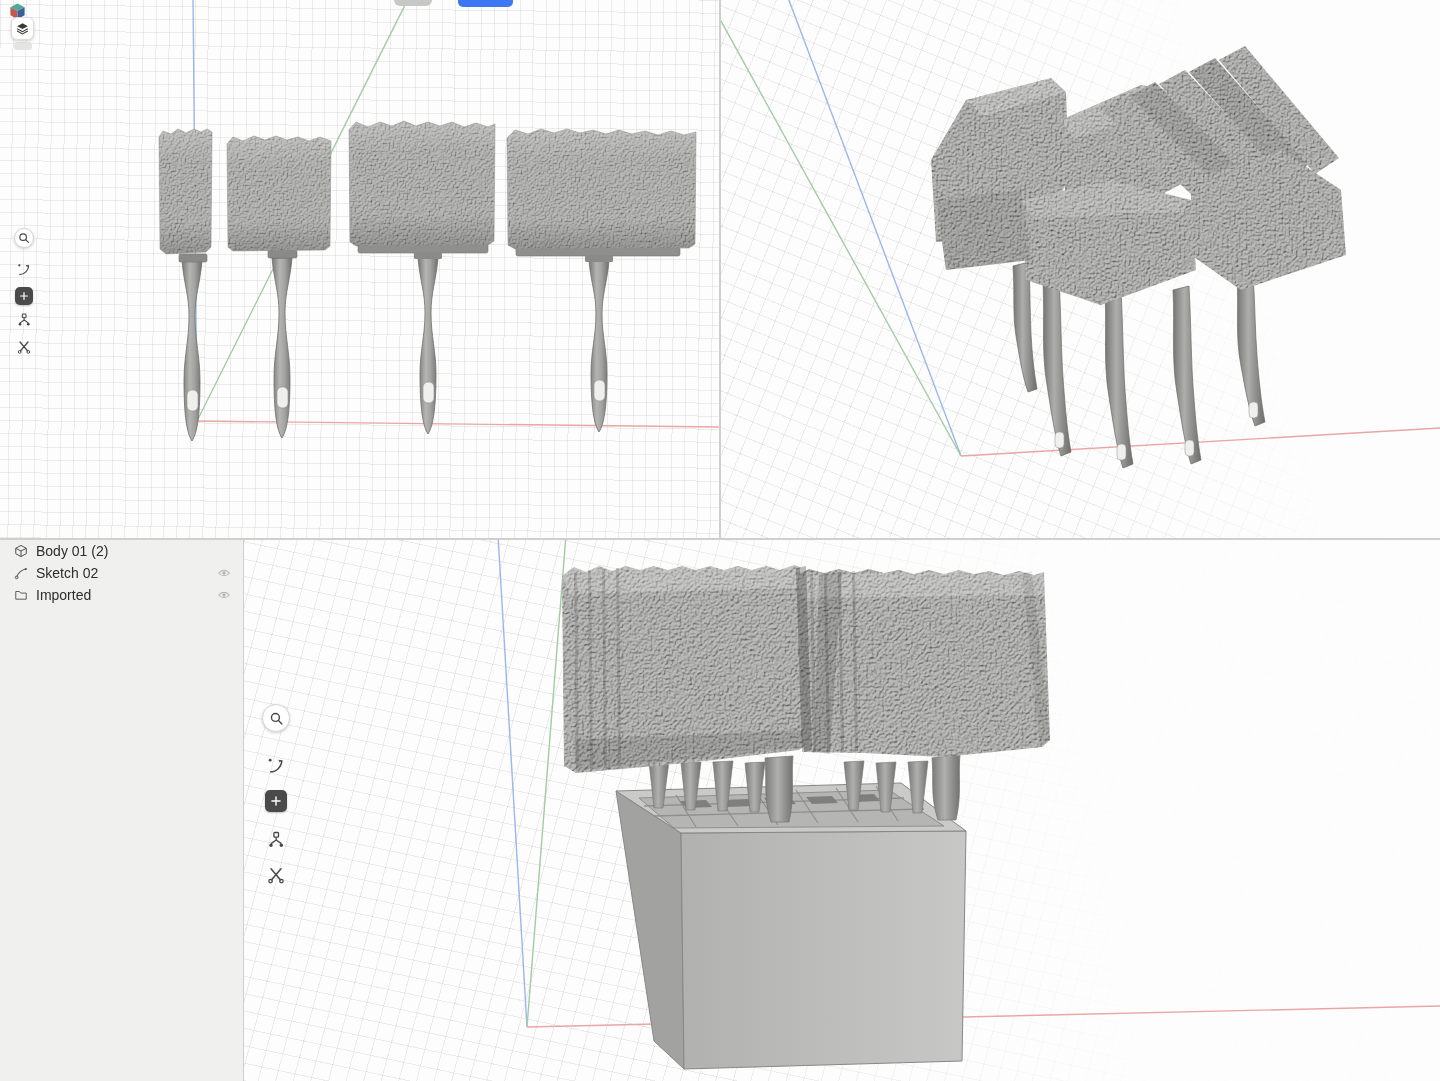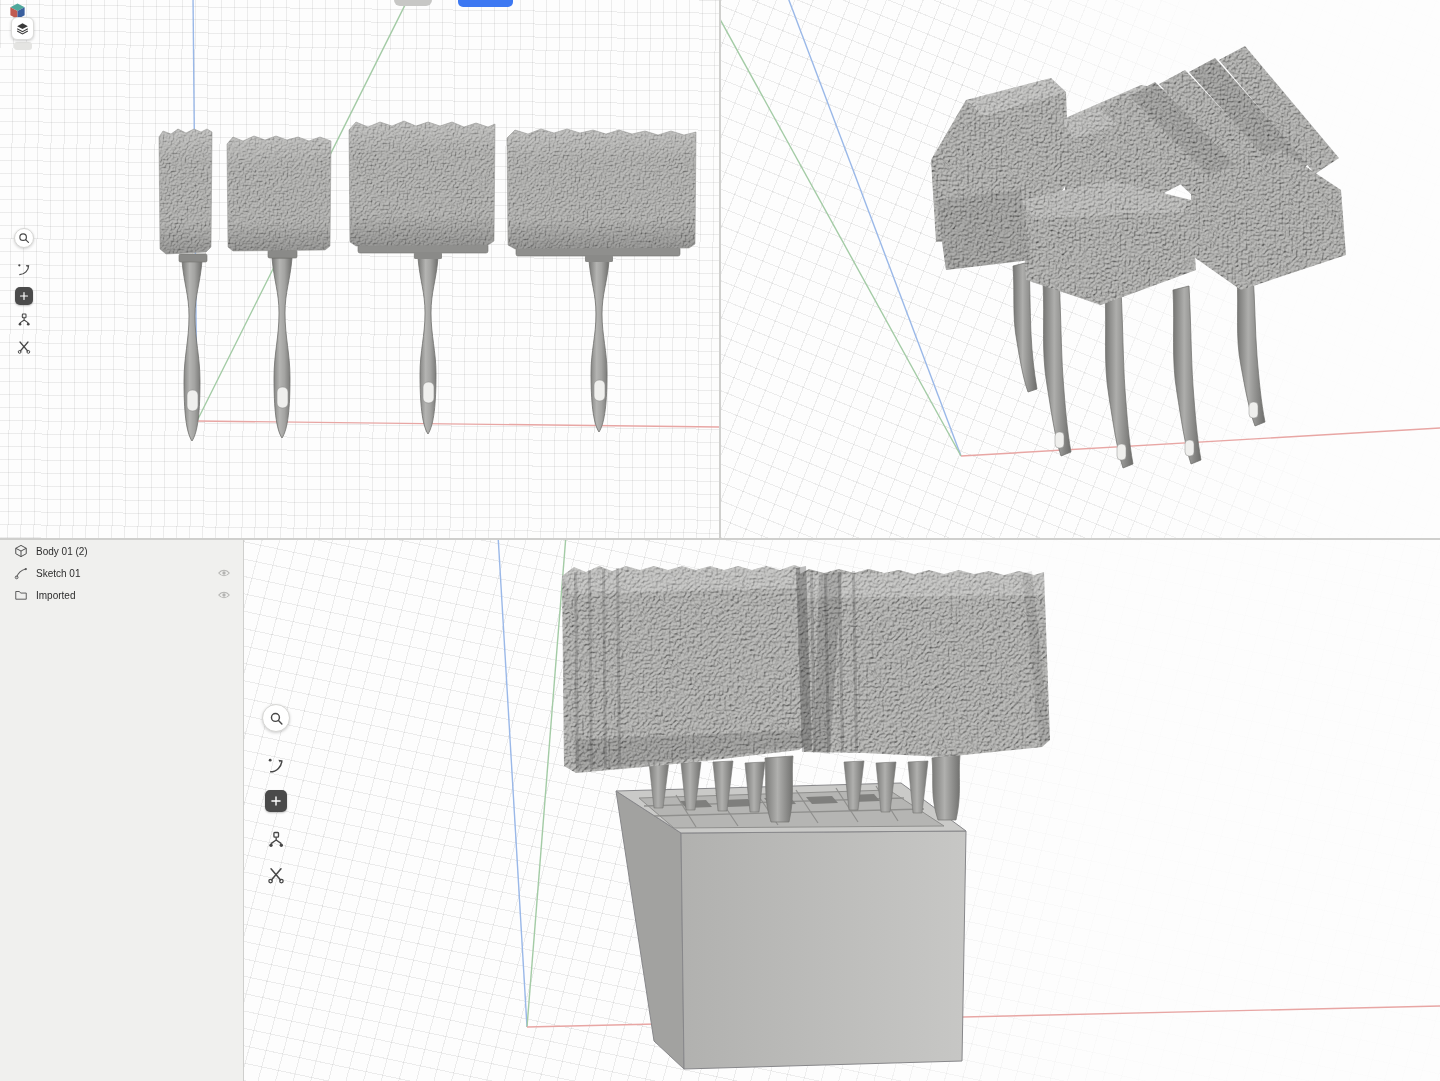--- a/index.html
+++ b/index.html
@@ -58,21 +58,21 @@
   .top-partial-gray { position:absolute; left:394px; top:0; width:38px; height:6px;
                       background:#c7c7c5; border-radius:0 0 16px 16px; z-index:40; }
   .top-partial-blue { position:absolute; left:458px; top:0; width:55px; height:7px;
                       background:#3d78f2; border-radius:0 0 5px 5px; z-index:40; }
 
   
   .tree-panel { position:absolute; left:0; top:540px; width:243px; height:541px;
                 background:#f0f0ee; z-index:10; }
   .tree-row { display:flex; align-items:center; height:22px; padding:0 12px 0 14px;
               gap:8px; position:relative; cursor:default; }
-  .tree-row .tlabel { font-size:10px; color:#2d2d2d; white-space:nowrap; }
+  .tree-row .tlabel { font-size:14px; color:#2d2d2d; white-space:nowrap; }
   .tree-row .ticon { display:flex; width:14px; height:14px; flex:0 0 14px; }
   .tree-row .eye { position:absolute; right:12px; top:4px; width:14px; height:14px; }
 </style>
 </head>
 <body>
 
 <div class="viewport vp-tl">
   <div class="grid"></div>
 
   <svg class="layer" viewBox="0 0 719 538">
@@ -244,21 +244,21 @@
     <span class="tlabel">Body 01 (2)</span>
   </div>
   <div class="tree-row">
     <span class="ticon">
       <svg width="14" height="14" viewBox="0 0 16 16">
         <path d="M3,13 C5,7 9,4.5 13.5,3.5" fill="none" stroke="#5a5a5a" stroke-width="1.2"></path>
         <circle cx="3" cy="13" r="1.6" fill="none" stroke="#5a5a5a" stroke-width="1.1"></circle>
         <circle cx="13.5" cy="3.5" r="1.3" fill="#5a5a5a"></circle>
       </svg>
     </span>
-    <span class="tlabel">Sketch 01</span>
+    <span class="tlabel">Sketch 02</span>
     <span class="eye">
       <svg width="14" height="14" viewBox="0 0 16 16">
         <path d="M2,8 C5,3.8 11,3.8 14,8 C11,12.2 5,12.2 2,8 Z" fill="none" stroke="#b3b3b1" stroke-width="1.2"></path>
         <circle cx="8" cy="8" r="1.9" fill="#b3b3b1"></circle>
       </svg>
     </span>
   </div>
   <div class="tree-row">
     <span class="ticon">
       <svg width="14" height="14" viewBox="0 0 16 16">

